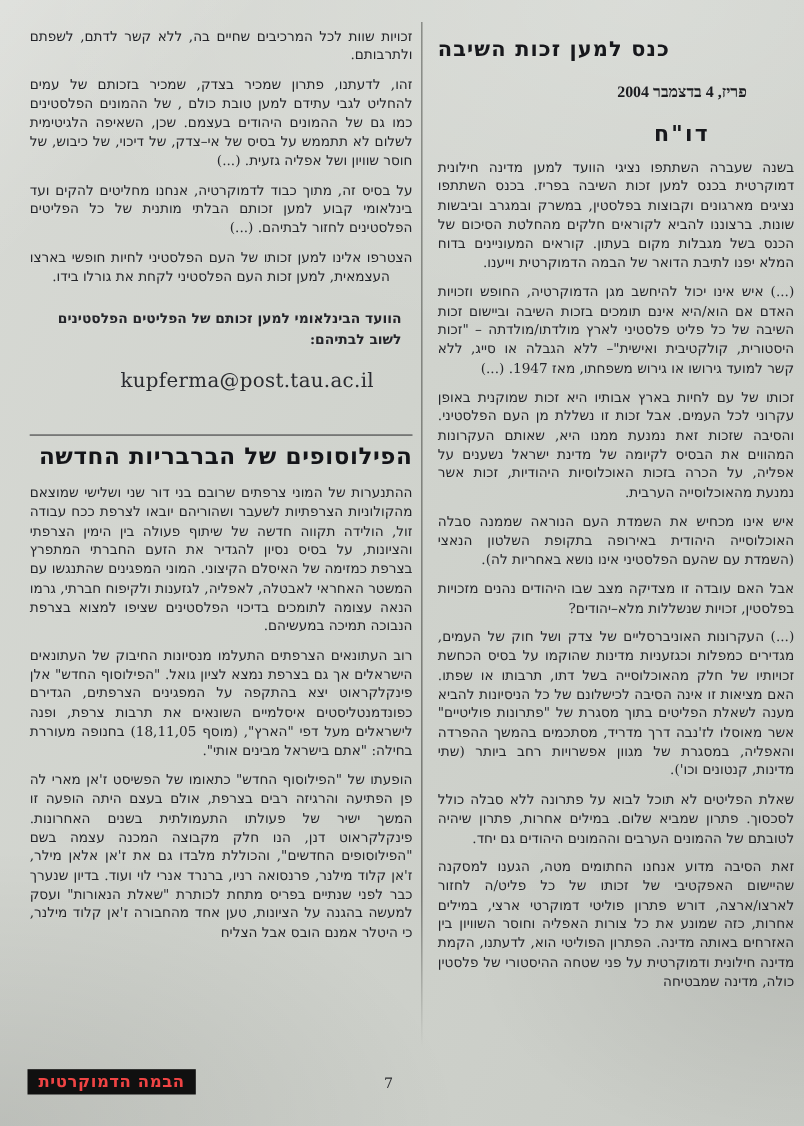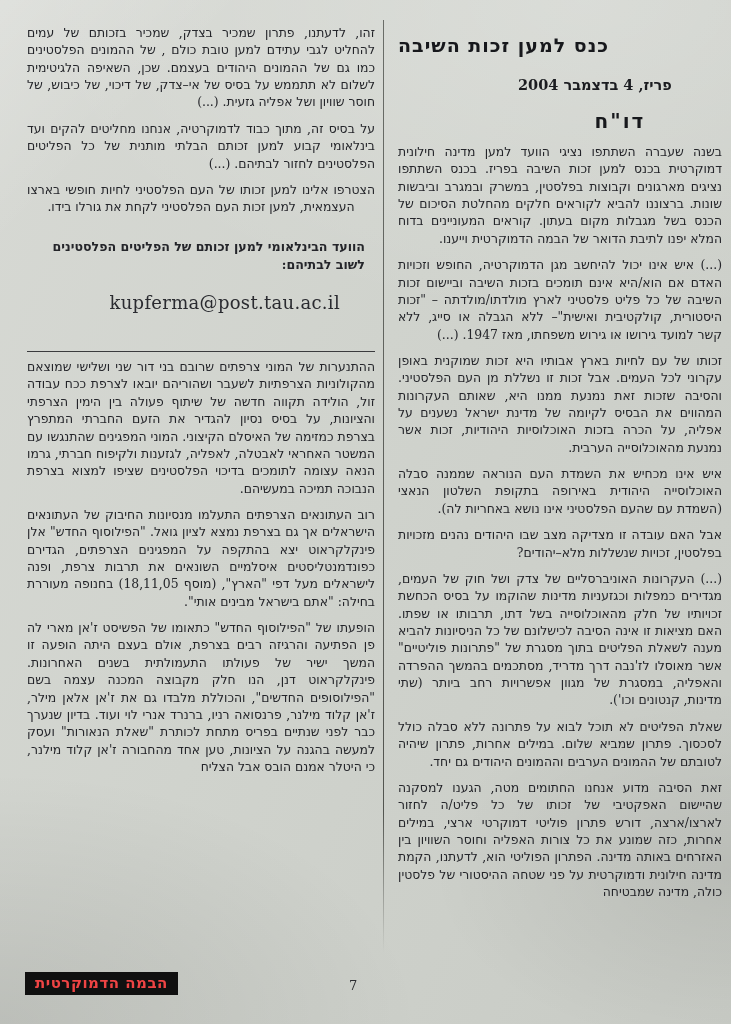--- a/index.html
+++ b/index.html
@@ -36,22 +36,22 @@
     margin-left:8px;
     height:932px;
   }
   .col-cont{width:348px;padding-top:4px;}
 
   .article-title{
     font-size:19px;font-weight:bold;text-align:left;
     letter-spacing:1px;color:#17181c;margin:14px 0 0 0;
   }
   .dateline{
-    font-size:14.5px;font-weight:bold;text-align:left;
-    margin:20px 0 0 120px;color:#1b1c20;
+    font-size:14.5px;font-weight:bold;text-align:center;
+    margin:20px 0 0 120px;color:#1b1c20;font-family:Liberation Serif, serif;
   }
   .report-label{
     font-size:20px;font-weight:bold;text-align:center;
     margin:16px 0 10px 120px;color:#17181c;letter-spacing:2px;
   }
   .body p{
     font-size:12.4px;line-height:1.40;
     text-align:justify;
     margin:0 0 9px 0;
   }
@@ -105,29 +105,31 @@
       <p>איש אינו מכחיש את השמדת העם הנוראה שממנה סבלה האוכלוסייה היהודית באירופה בתקופת השלטון הנאצי (השמדת עם שהעם הפלסטיני אינו נושא באחריות לה).</p>
       <p>אבל האם עובדה זו מצדיקה מצב שבו היהודים נהנים מזכויות בפלסטין, זכויות שנשללות מלא–יהודים?</p>
       <p>(...) העקרונות האוניברסליים של צדק ושל חוק של העמים, מגדירים כמפלות וכגזעניות מדינות שהוקמו על בסיס הכחשת זכויותיו של חלק מהאוכלוסייה בשל דתו, תרבותו או שפתו. האם מציאות זו אינה הסיבה לכישלונם של כל הניסיונות להביא מענה לשאלת הפליטים בתוך מסגרת של "פתרונות פוליטיים" אשר מאוסלו לז'נבה דרך מדריד, מסתכמים בהמשך ההפרדה והאפליה, במסגרת של מגוון אפשרויות רחב ביותר (שתי מדינות, קנטונים וכו').</p>
       <p>שאלת הפליטים לא תוכל לבוא על פתרונה ללא סבלה כולל לסכסוך. פתרון שמביא שלום. במילים אחרות, פתרון שיהיה לטובתם של ההמונים הערבים וההמונים היהודים גם יחד.</p>
       <p>זאת הסיבה מדוע אנחנו החתומים מטה, הגענו למסקנה שהיישום האפקטיבי של זכותו של כל פליט/ה לחזור לארצו/ארצה, דורש פתרון פוליטי דמוקרטי ארצי, במילים אחרות, כזה שמונע את כל צורות האפליה וחוסר השוויון בין האזרחים באותה מדינה. הפתרון הפוליטי הוא, לדעתנו, הקמת מדינה חילונית ודמוקרטית על פני שטחה ההיסטורי של פלסטין כולה, מדינה שמבטיחה</p>
     </div>
 
     <div class="divider"></div>
 
     <div class="col col-cont body">
+      <p>זכויות שוות לכל המרכיבים שחיים בה, ללא קשר לדתם, לשפתם ולתרבותם.</p>
       <p>זהו, לדעתנו, פתרון שמכיר בצדק, שמכיר בזכותם של עמים להחליט לגבי עתידם למען טובת כולם , של ההמונים הפלסטינים כמו גם של ההמונים היהודים בעצמם. שכן, השאיפה הלגיטימית לשלום לא תתממש על בסיס של אי–צדק, של דיכוי, של כיבוש, של חוסר שוויון ושל אפליה גזעית. (...)</p>
       <p>על בסיס זה, מתוך כבוד לדמוקרטיה, אנחנו מחליטים להקים ועד בינלאומי קבוע למען זכותם הבלתי מותנית של כל הפליטים הפלסטינים לחזור לבתיהם. (...)</p>
       <p class="p-center-last">הצטרפו אלינו למען זכותו של העם הפלסטיני לחיות חופשי בארצו העצמאית, למען זכות העם הפלסטיני לקחת את גורלו בידו.</p>
 
       <div class="committee">הוועד הבינלאומי למען זכותם של הפליטים הפלסטינים לשוב לבתיהם:</div>
       <span class="email">kupferma@post.tau.ac.il</span>
 
       <hr class="section-rule">
 
+      <h2 class="section-title">הפילוסופים של הברבריות החדשה</h2>
 
       <p>ההתנערות של המוני צרפתים שרובם בני דור שני ושלישי שמוצאם מהקולוניות הצרפתיות לשעבר ושהוריהם יובאו לצרפת ככח עבודה זול, הולידה תקווה חדשה של שיתוף פעולה בין הימין הצרפתי והציונות, על בסיס נסיון להגדיר את הזעם החברתי המתפרץ בצרפת כמזימה של האיסלם הקיצוני. המוני המפגינים שהתנגשו עם המשטר האחראי לאבטלה, לאפליה, לגזענות ולקיפוח חברתי, גרמו הנאה עצומה לתומכים בדיכוי הפלסטינים שציפו למצוא בצרפת הנבוכה תמיכה במעשיהם.</p>
       <p>רוב העתונאים הצרפתים התעלמו מנסיונות החיבוק של העתונאים הישראלים אך גם בצרפת נמצא לציון גואל. "הפילוסוף החדש" אלן פינקלקראוט יצא בהתקפה על המפגינים הצרפתים, הגדירם כפונדמנטליסטים איסלמיים השונאים את תרבות צרפת, ופנה לישראלים מעל דפי "הארץ", (מוסף 18,11,05) בחנופה מעוררת בחילה: "אתם בישראל מבינים אותי".</p>
       <p>הופעתו של "הפילוסוף החדש" כתאומו של הפשיסט ז'אן מארי לה פן הפתיעה והרגיזה רבים בצרפת, אולם בעצם היתה הופעה זו המשך ישיר של פעולתו התעמולתית בשנים האחרונות. פינקלקראוט דנן, הנו חלק מקבוצה המכנה עצמה בשם "הפילוסופים החדשים", והכוללת מלבדו גם את ז'אן אלאן מילר, ז'אן קלוד מילנר, פרנסואה רניו, ברנרד אנרי לוי ועוד. בדיון שנערך כבר לפני שנתיים בפריס מתחת לכותרת "שאלת הנאורות" ועסק למעשה בהגנה על הציונות, טען אחד מהחבורה ז'אן קלוד מילנר, כי היטלר אמנם הובס אבל הצליח</p>
     </div>
 
   </div>
 
   <div class="footer-box">הבמה הדמוקרטית</div>
   <div class="page-num">7</div>

